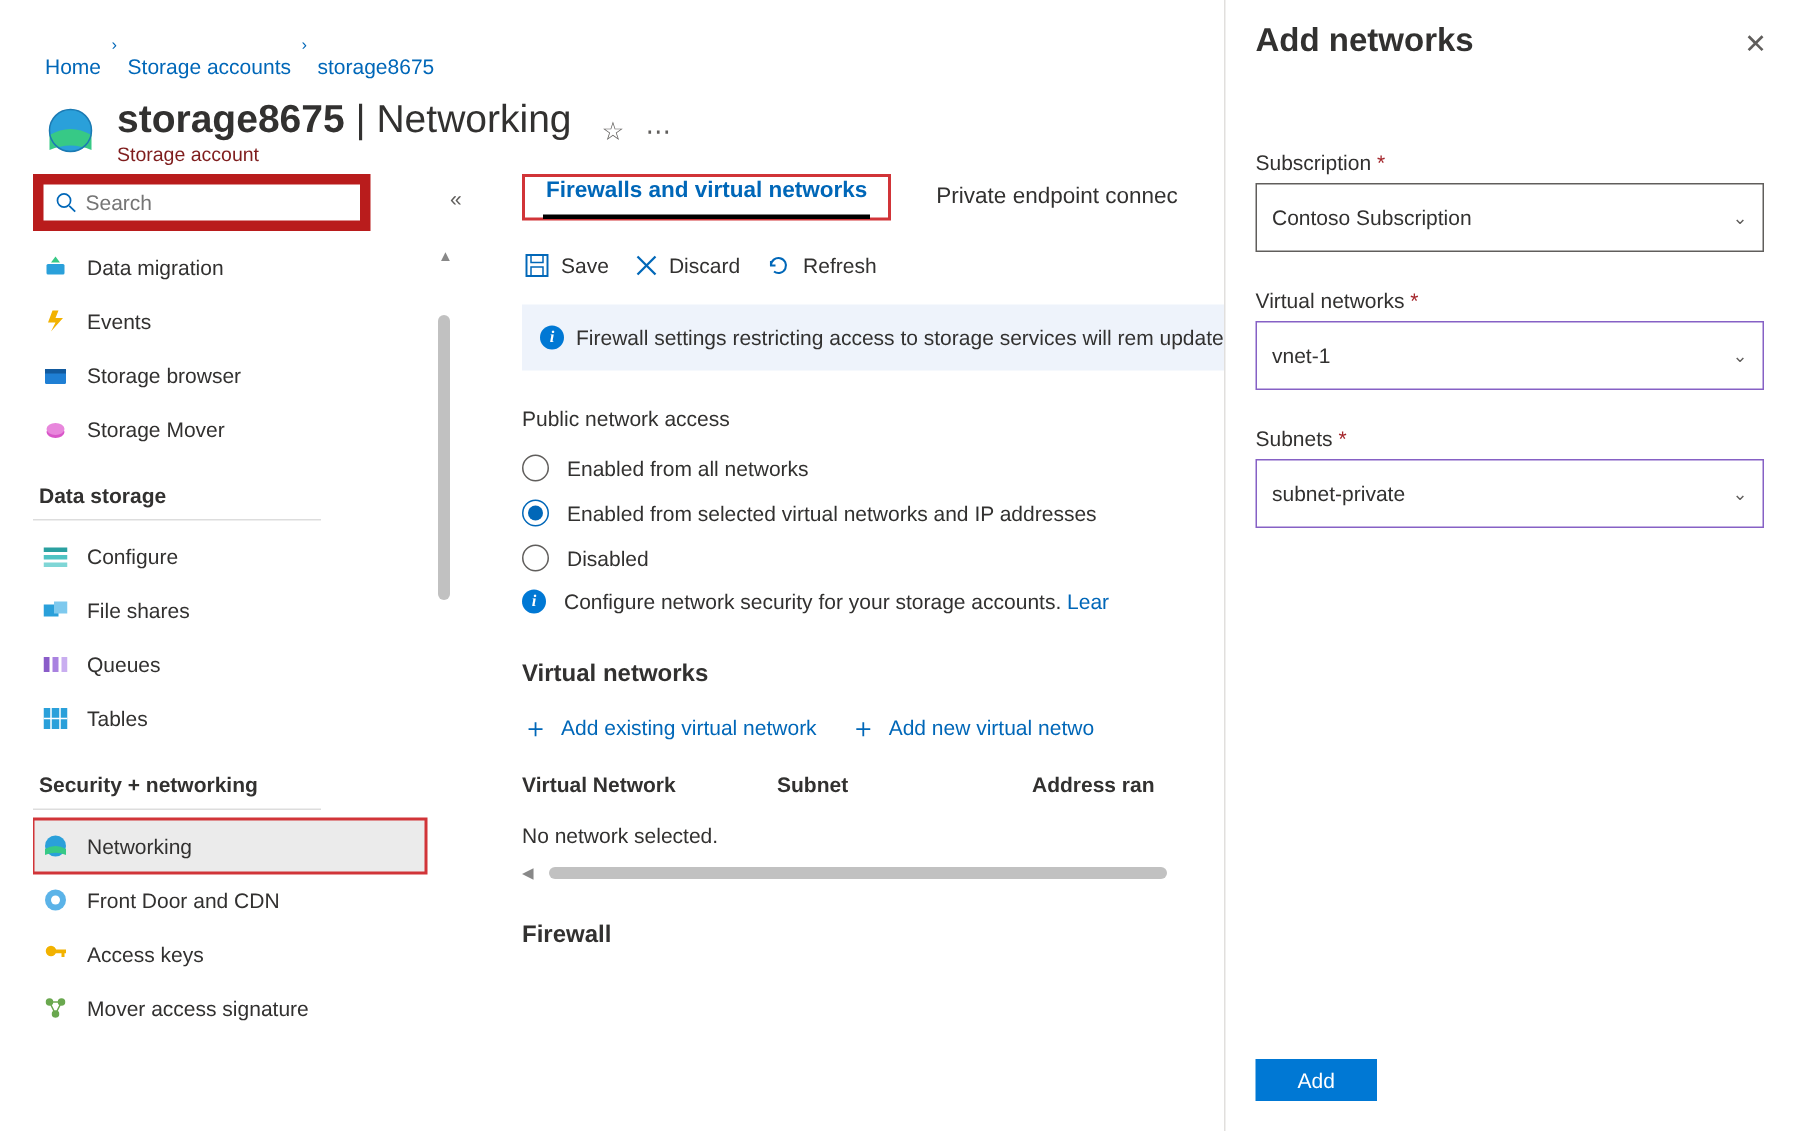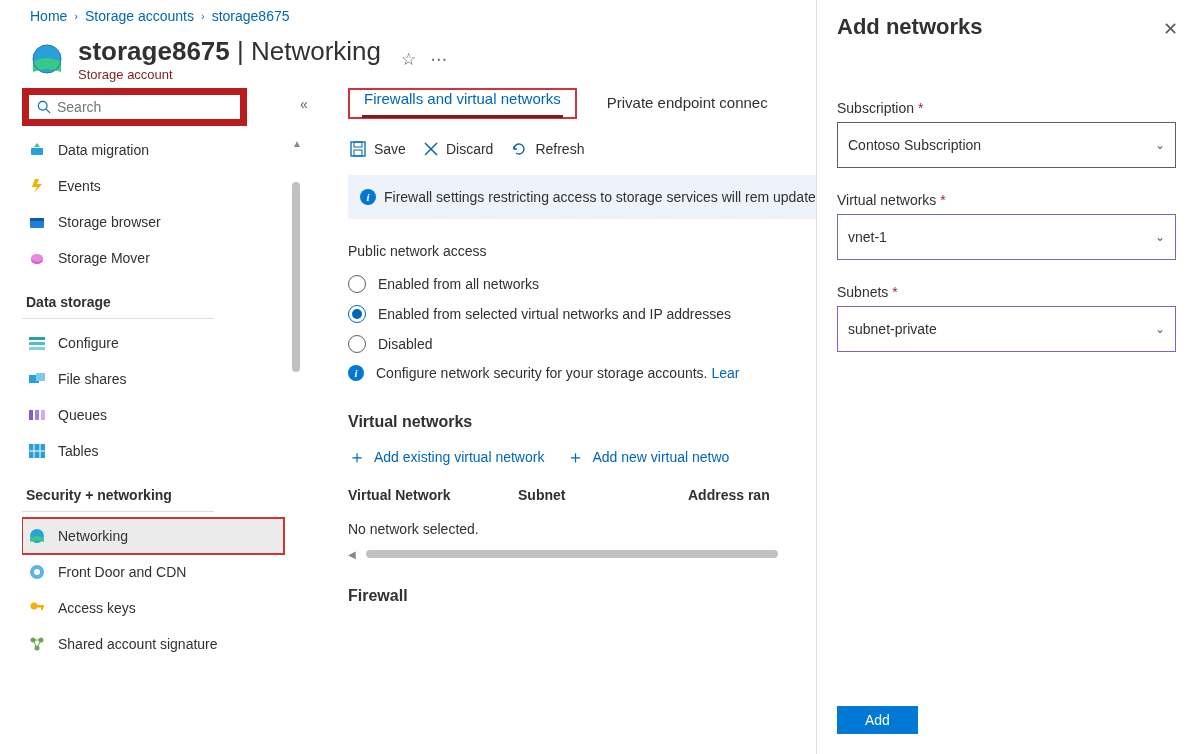--- a/index.html
+++ b/index.html
@@ -1,17 +1,17 @@
 <!DOCTYPE html>
 <html><head>
 <meta charset="utf-8">
 <style>
   * { box-sizing: border-box; margin: 0; padding: 0; }
   body { font-family: "Segoe UI", -apple-system, Arial, sans-serif; font-size: 14px; color: #323130; overflow: hidden; width: 1196px; height: 754px; position: relative; background: #fff; }
-  a { color: #0067b8; text-decoration: none; }
+  a { color: #0067b8; text-decoration: none; margin-top: 28px; }
 
   
   .crumbs { display: flex; align-items: center; gap: .5em; padding: 8px 0 12px 30px; font-size: 14px; }
   .crumbs .sep { color: #0067b8; font-size: 11px; }
 
   
   .hdr { display: flex; align-items: center; padding: 0 15px 0 30px; gap: 14px; }
   .hdr-icon { width: 34px; height: 34px; }
   .hdr-titles h1 { font-size: 26px; font-weight: 600; }
   .hdr-titles h1 .thin { font-weight: 400; }
@@ -36,21 +36,21 @@
 
   
   .sb-track { position: absolute; right: -4px; top: 6px; width: 14px; height: 560px; background: transparent; }
   .sb-arrow { height: 14px; color: #888; font-size: 10px; text-align: center; }
   .sb-thumb { position: absolute; left: 2px; top: 44px; width: 8px; height: 190px; background: #c1c1c1; border-radius: 4px; }
 
   
   .main { flex: 1; padding: 6px 0 0 48px; position: relative; width: 500px; overflow: hidden;}
   .tabs { display: flex; gap: 28px; font-size: 15px; }
   .tab { padding: 6px 2px 8px; cursor: pointer; }
-  .tab.active { color: #0067b8; font-weight: 400; border-bottom: 3px solid #7f1d1d; }
+  .tab.active { color: #0067b8; font-weight: 700; border-bottom: 3px solid #000000; }
   .redbox { border: 2px solid #d13438; padding: 0 12px; }
   .toolbar { display: flex; align-items: center; gap: 18px; margin: 22px 0 18px 2px; color: #323130; }
   .toolbar .titem { display: flex; align-items: center; gap: 8px; cursor: pointer; }
 
   .infobox { background: #eef3fb; padding: 14px 16px 14px 12px; display: flex; gap: 8px; margin-bottom: 24px; font-size:14px;}
   .ic-info { width:16px; height:16px; border-radius:50%; background:#0078d4; color:#fff; font-size:11px; font-weight:700; display:flex; align-items:center; justify-content:center; font-style: italic; font-family: Georgia, serif;}
 
   .sect { font-size: 14px; font-weight: 400; margin: 8px 0 10px; }
   .radio-row { display: flex; align-items: center; gap: 12px; padding: 6px 0; }
   .radio { width:18px; height:18px; border:1px solid #605e5c; border-radius:50%; position:relative; }
@@ -246,21 +246,21 @@
         </div>
         <div class="nav-item">
           <span class="ic">
               <svg width="16" height="16">
                 <circle cx="4" cy="4" r="2.5" fill="#6aa84f"></circle>
                 <circle cx="12" cy="4" r="2.5" fill="#6aa84f"></circle>
                 <circle cx="8" cy="12" r="2.5" fill="#6aa84f"></circle>
                 <path d="M4 4 L12 4 L8 12 Z" fill="none" stroke="#6aa84f"></path>
               </svg>
             </span>
-          <span>Shared account signature</span>
+          <span>Mover access signature</span>
         </div>
       </div>
 
       <div class="sb-track">
         <div class="sb-arrow">▲</div>
         <div class="sb-thumb"></div>
       </div>
     </div>
   </div>
 

